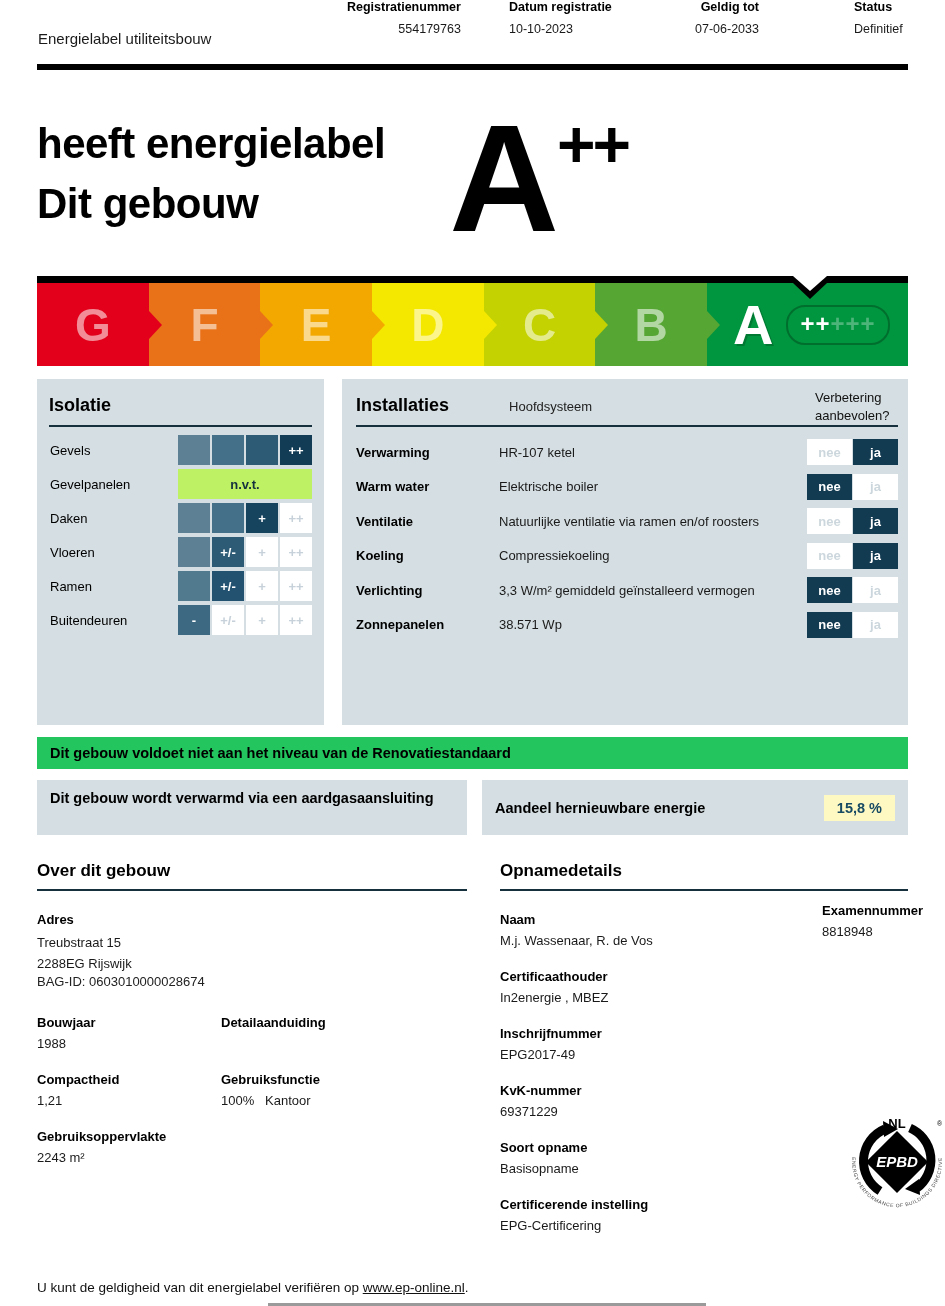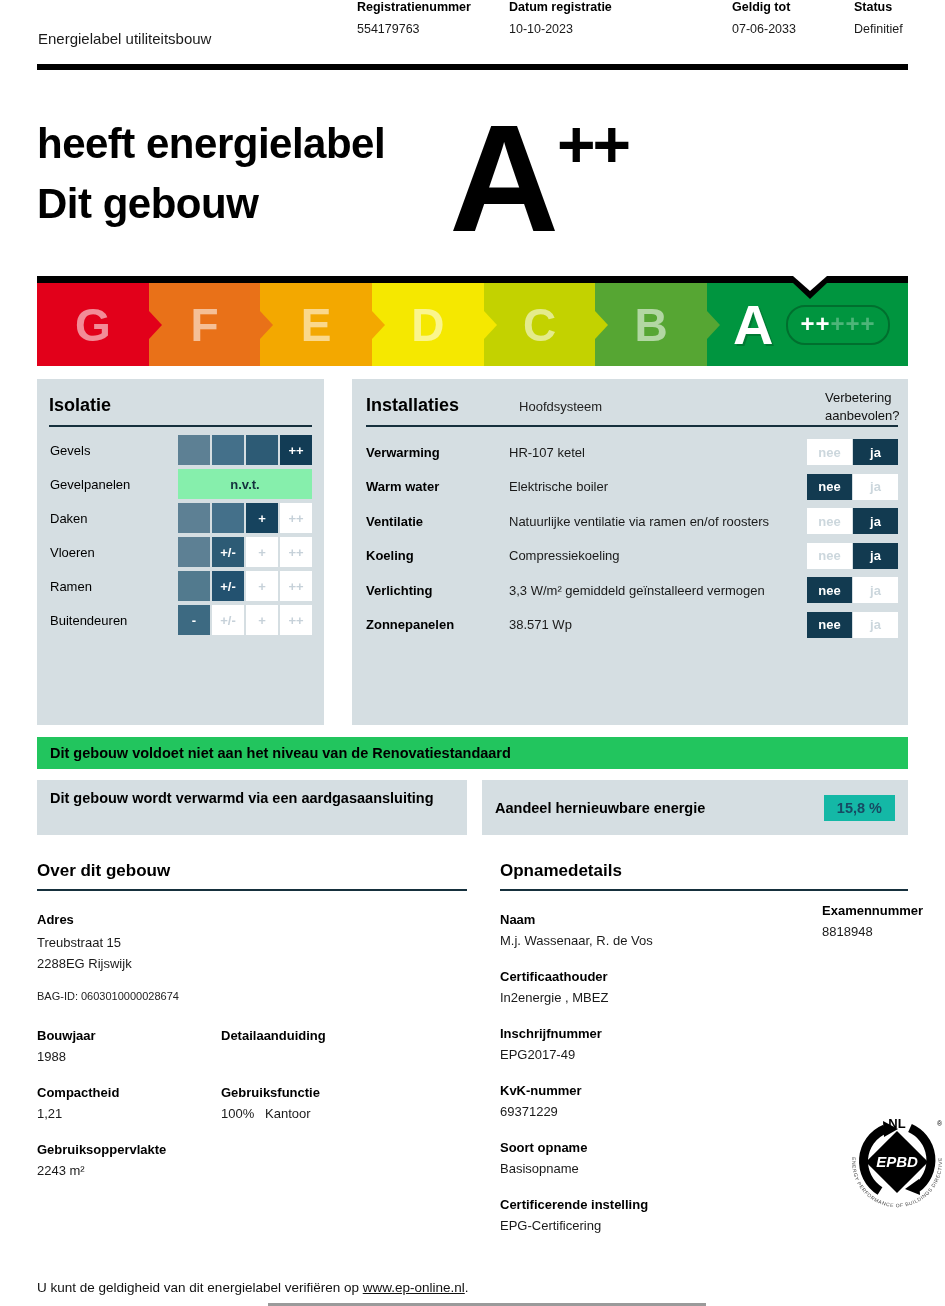--- a/index.html
+++ b/index.html
@@ -36,35 +36,35 @@
              border-left:13px solid #000;z-index:5;}
   .seg-a{flex:0 0 201px;justify-content:flex-start;}
   .seg-letter-a{font-size:56px;font-weight:bold;color:#fff;margin-left:26px;
                 text-shadow:2px 2px 0 rgba(0,0,0,0.18);}
   .pill{margin-left:13px;border:2px solid rgba(0,40,15,0.35);border-radius:19px;
         padding:3px 12px 5px 12px;font-size:24px;font-weight:bold;letter-spacing:1px;white-space:nowrap;}
   .pill-active{color:#fff;}
   .pill-inactive{color:rgba(255,255,255,0.30);}
 
   
-  .panels{display:flex;gap:28px;margin-top:13px;}
+  .panels{display:flex;gap:18px;margin-top:13px;}
   .panel{background:#d5dee2;box-sizing:border-box;height:346px;}
   .panel-iso{width:287px;padding:16px 12px 0 12px;}
   .panel-inst{flex:1;padding:16px 10px 0 14px;position:relative;}
   .panel-title{font-size:18px;font-weight:bold;}
   .title-rule{height:2px;background:#16303d;margin-top:9px;margin-bottom:8px;}
 
   .iso-row{display:flex;align-items:center;height:30px;margin-bottom:4px;}
   .iso-label{flex:1;font-size:13px;font-weight:normal;padding-left:1px;}
   .iso-cells{display:grid;grid-template-columns:repeat(4,32px);gap:2px;}
   .iso-cell{height:30px;display:flex;align-items:center;justify-content:center;
             font-size:13px;font-weight:bold;}
   .iso-cell.filled{color:#fff;}
   .iso-cell.empty{background:#fff;color:#c6d1d9;}
-  .iso-nvt{grid-column:1/5;height:30px;background:#86efac;color:#14303e;font-size:13px;
+  .iso-nvt{grid-column:1/5;height:30px;background:#bef264;color:#14303e;font-size:13px;
            font-weight:bold;display:flex;align-items:center;justify-content:center;}
 
   .inst-head{display:flex;align-items:baseline;}
   .inst-sub{font-size:13px;color:#222;margin-left:60px;}
   .inst-improve{position:absolute;left:473px;top:10px;width:100px;font-size:13px;line-height:1.4;color:#111;}
   .inst-row{display:flex;align-items:center;height:34.5px;}
   .inst-label{width:143px;font-size:13px;font-weight:bold;}
   .inst-value{flex:1;font-size:13px;color:#1a1a1a;}
   .tg{display:flex;gap:1px;margin-right:0px;}
   .tg-opt{width:45px;height:26px;display:flex;align-items:center;justify-content:center;
@@ -74,34 +74,34 @@
 
   
   .notice-full{margin-top:12px;background:#22c55e;height:32px;display:flex;align-items:center;
                padding:0 13px;font-size:14.5px;font-weight:bold;}
   .notice-row{display:flex;gap:15px;margin-top:11px;}
   .notice-left{width:430px;box-sizing:border-box;background:#d5dee2;padding:8px 13px;
                font-size:14.5px;font-weight:bold;line-height:1.4;height:55px;}
   .notice-right{flex:1;background:#d5dee2;height:55px;display:flex;align-items:center;
                 justify-content:space-between;padding:0 13px;box-sizing:border-box;}
   .notice-right-label{font-size:14.5px;font-weight:bold;}
-  .renewable-box{background:#14b8a6;color:#174a63;font-size:14.5px;font-weight:bold;
+  .renewable-box{background:#fef9c3;color:#174a63;font-size:14.5px;font-weight:bold;
                  padding:5px 13px;}
 
   
   .cols{display:flex;gap:33px;margin-top:26px;}
   .col-left{width:430px;position:relative;}
   .col-right{flex:1;position:relative;}
   .h2{font-size:17px;font-weight:bold;}
   .h2-rule{height:2px;background:#16303d;margin-top:8px;}
   .flabel{font-size:13px;font-weight:bold;}
   .fvalue{font-size:13px;color:#1a1a1a;margin-top:6px;white-space:pre-wrap;min-height:16px;}
   .addr-block{margin-top:21px;}
   .addr-lines{font-size:13px;color:#1a1a1a;line-height:1.62;margin-top:5px;}
-  .bag{font-size:11px;color:#222;margin-top:16px;}
+  .bag{font-size:13px;color:#222;margin-top:0;}
   .about-grid{display:grid;grid-template-columns:184px auto;margin-top:26px;row-gap:19px;}
   .fblock{min-height:38px;}
   .opname-fields{margin-top:21px;}
   .opname-fields .fblock{margin-bottom:19px;}
   .exam{position:absolute;left:322px;top:42px;}
   .epbd{position:absolute;left:347px;top:255px;width:100px;height:100px;}
 
   
   .footer{position:absolute;left:37px;top:1280px;font-size:13.5px;color:#111;}
   .footer a,.footer .flink{color:#111;text-decoration:underline;cursor:pointer;}
@@ -110,29 +110,29 @@
 </style>
 </head>
 <body>
 
 <div class="page">
   <div class="content">
 
     <div class="header">
       <div class="header-title">Energielabel utiliteitsbouw</div>
       <div id="header-fields">
-          <div class="hfield" style="left: 320px;">
+          <div class="hfield" style="left: 310px; text-align: right;">
             <div class="hlabel">Registratienummer</div>
             <div class="hvalue">554179763</div>
           </div>
           <div class="hfield" style="left: 472px;">
             <div class="hlabel">Datum registratie</div>
             <div class="hvalue">10-10-2023</div>
           </div>
-          <div class="hfield" style="left: 695px;">
+          <div class="hfield" style="left: 658px; text-align: right;">
             <div class="hlabel">Geldig tot</div>
             <div class="hvalue">07-06-2033</div>
           </div>
           <div class="hfield" style="left: 817px;">
             <div class="hlabel">Status</div>
             <div class="hvalue">Definitief</div>
           </div>
         </div>
     </div>
     <div class="thick-rule"></div>

